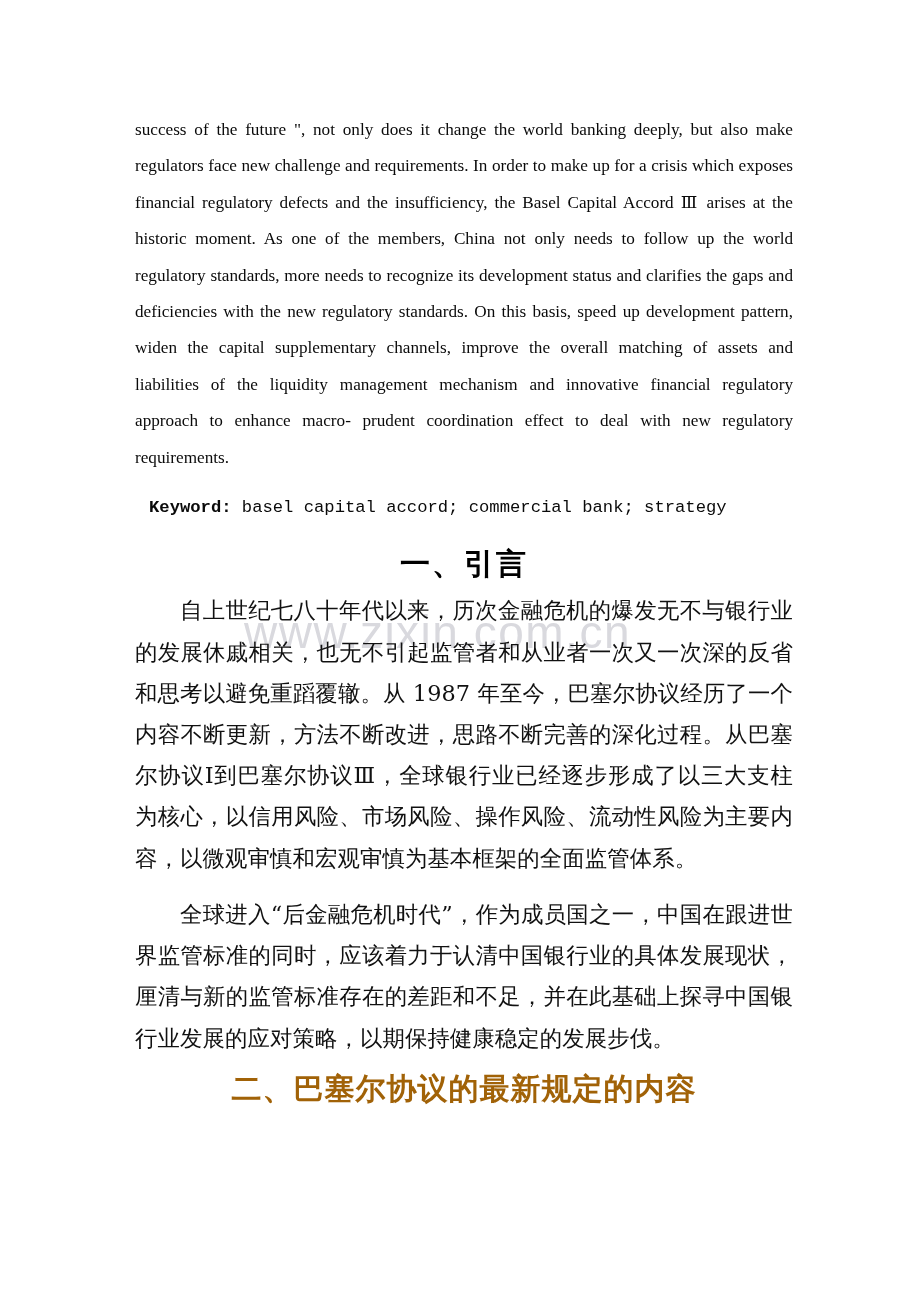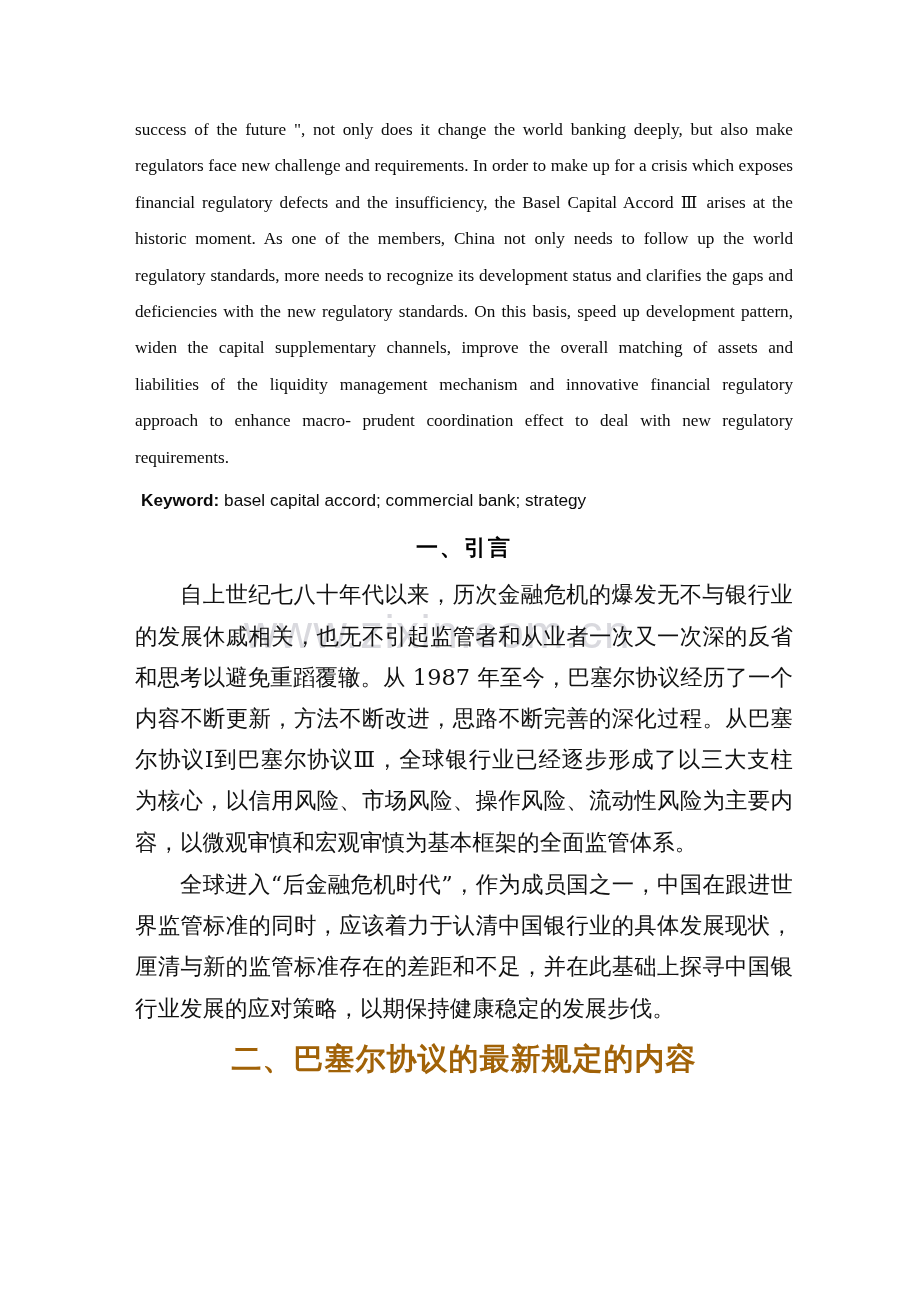--- a/index.html
+++ b/index.html
@@ -71,36 +71,36 @@
     text-align: justify;
     text-align-last: left;
     text-justify: inter-word;
     margin: 0;
     color: #0a0a0a;
     word-spacing: 0.2px;
   }
 
   
   .keyword-line {
-    font-family: Liberation Sans, sans-serif;
+    font-family: Liberation Mono, monospace;
     font-size: 17.2px;
     line-height: 36.4px;
     text-align: left;
-    margin: 6px;
+    margin: 14px;
     color: #0a0a0a;
   }
   .keyword-label {
     font-weight: bold;
   }
 
   
   .heading-1 {
     font-family: "DejaVu Sans", "Liberation Sans", sans-serif;
     font-weight: bold;
-    font-size: 22px;
+    font-size: 30px;
     line-height: 48px;
     text-align: center;
     letter-spacing: 2px;
     margin: 6px 0 2px 0;
     color: #000000;
   }
   .heading-2 {
     font-family: "DejaVu Sans", "Liberation Sans", sans-serif;
     font-weight: bold;
     font-size: 30px;
@@ -117,21 +117,21 @@
     font-size: 22.4px;
     line-height: 41.2px;
     text-align: justify;
     text-align-last: left;
     text-indent: 45px;
     margin: 0;
     color: #111111;
     letter-spacing: 0.1px;
   }
   .cn-para + .cn-para {
-    margin-top: 1px;
+    margin-top: 15px;
   }
 </style>
 </head>
 <body>
 
 <div class="page">
 
   <div class="watermark-layer">
     <div class="watermark-text">www.zixin.com.cn</div>
   </div>

